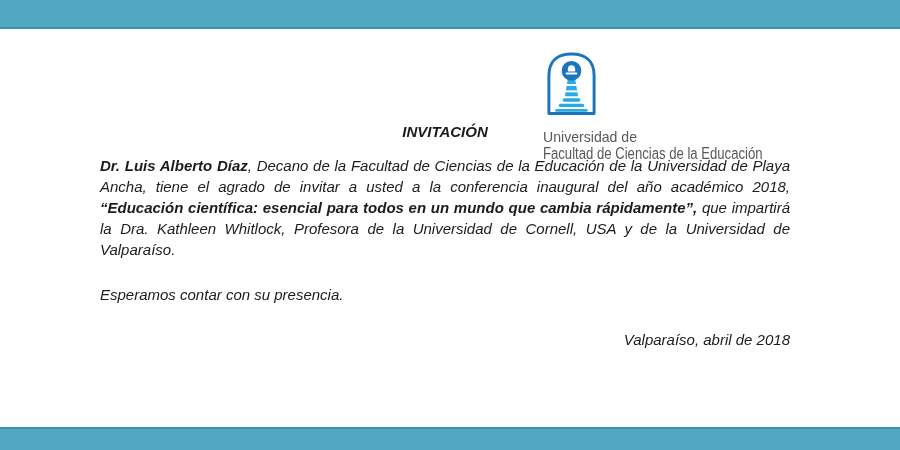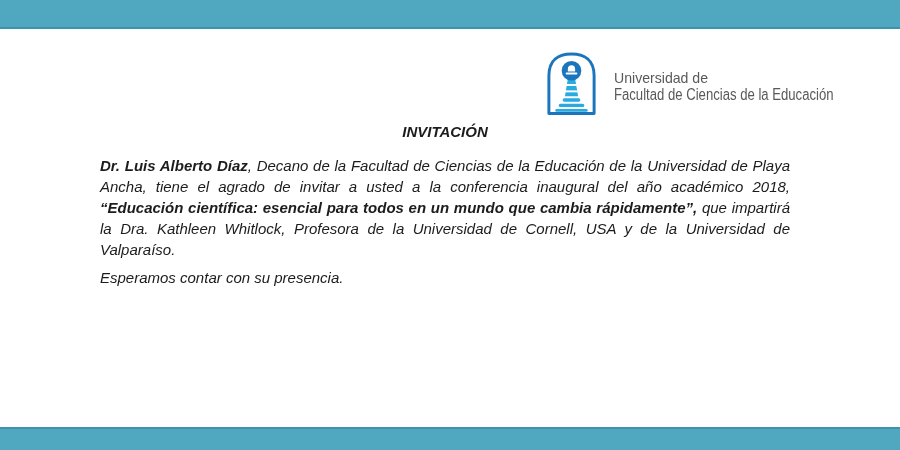--- a/index.html
+++ b/index.html
@@ -17,21 +17,21 @@
     background: #4FA8C0; border-bottom: 2px solid #3D93AB;
   }
   .bottom-bar {
     position: absolute; bottom: 0; left: 0; width: 900px; height: 23px;
     background: #4FA8C0; border-top: 2px solid #3D93AB;
   }
 
   
   .logo {
     position: absolute; top: 51px; left: 543px;
-    display: flex; align-items: center; gap: 14px;
+    display: flex; align-items: flex-start; gap: 6px; flex-direction: column;
   }
   .logo-emblem { flex: 0 0 auto; }
   .logo-text { padding-top: 3px; }
   .logo-line1 {
     display: block; font-size: 15px; line-height: 16px; color: #58595B;
     white-space: nowrap; transform: scaleX(.94); transform-origin: 0 0;
   }
   .logo-line2 {
     display: block; font-size: 25px; line-height: 24px; color: #29ABE2;
     white-space: nowrap; letter-spacing: -0.5px;
@@ -41,21 +41,21 @@
     white-space: nowrap; transform: scaleX(.82); transform-origin: 0 0;
   }
 
   
   .doc {
     position: absolute; left: 100px; top: 121px; width: 690px;
     font-style: italic; font-size: 15px; line-height: 21px;
     color: #1C1C1C;
   }
   .doc-title { font-weight: bold; text-align: center; margin-bottom: 13px; }
-  .para-1 { text-align: justify; margin-bottom: 7px; }
+  .para-1 { text-align: justify; margin-bottom: 24px; }
   .para-2 { text-align: justify; margin-bottom: 12px; }
   .para-3 { text-align: left; margin-bottom: 24px; }
   .bold-seg { font-weight: bold; }
   .closing { text-align: right; }
 </style>
 </head>
 <body>
 
 <div class="top-bar"></div>
 
@@ -77,15 +77,16 @@
   <span class="logo-text">
       <span class="logo-line1">Universidad de</span>
       <span class="logo-line3">Facultad de Ciencias de la Educación</span>
     </span>
 </div>
 
 <div class="doc">
   <div class="doc-title">INVITACIÓN</div>
   <p class="para-1"><span class="bold-seg">Dr. Luis Alberto Díaz</span><span>, Decano de la Facultad de Ciencias de la Educación de la Universidad de Playa Ancha, tiene el agrado de invitar a usted a la conferencia inaugural del año académico 2018, </span><span class="bold-seg">“Educación científica: esencial para todos en un mundo que cambia rápidamente”,</span><span> que impartirá la Dra. Kathleen Whitlock, Profesora de la Universidad de Cornell, USA  y de la Universidad de Valparaíso.</span></p>
   <p class="para-3">Esperamos contar con su presencia.</p>
+  <div class="closing">Valparaíso, abril de 2018</div>
 </div>
 
 <div class="bottom-bar"></div>
 
 </body></html>

